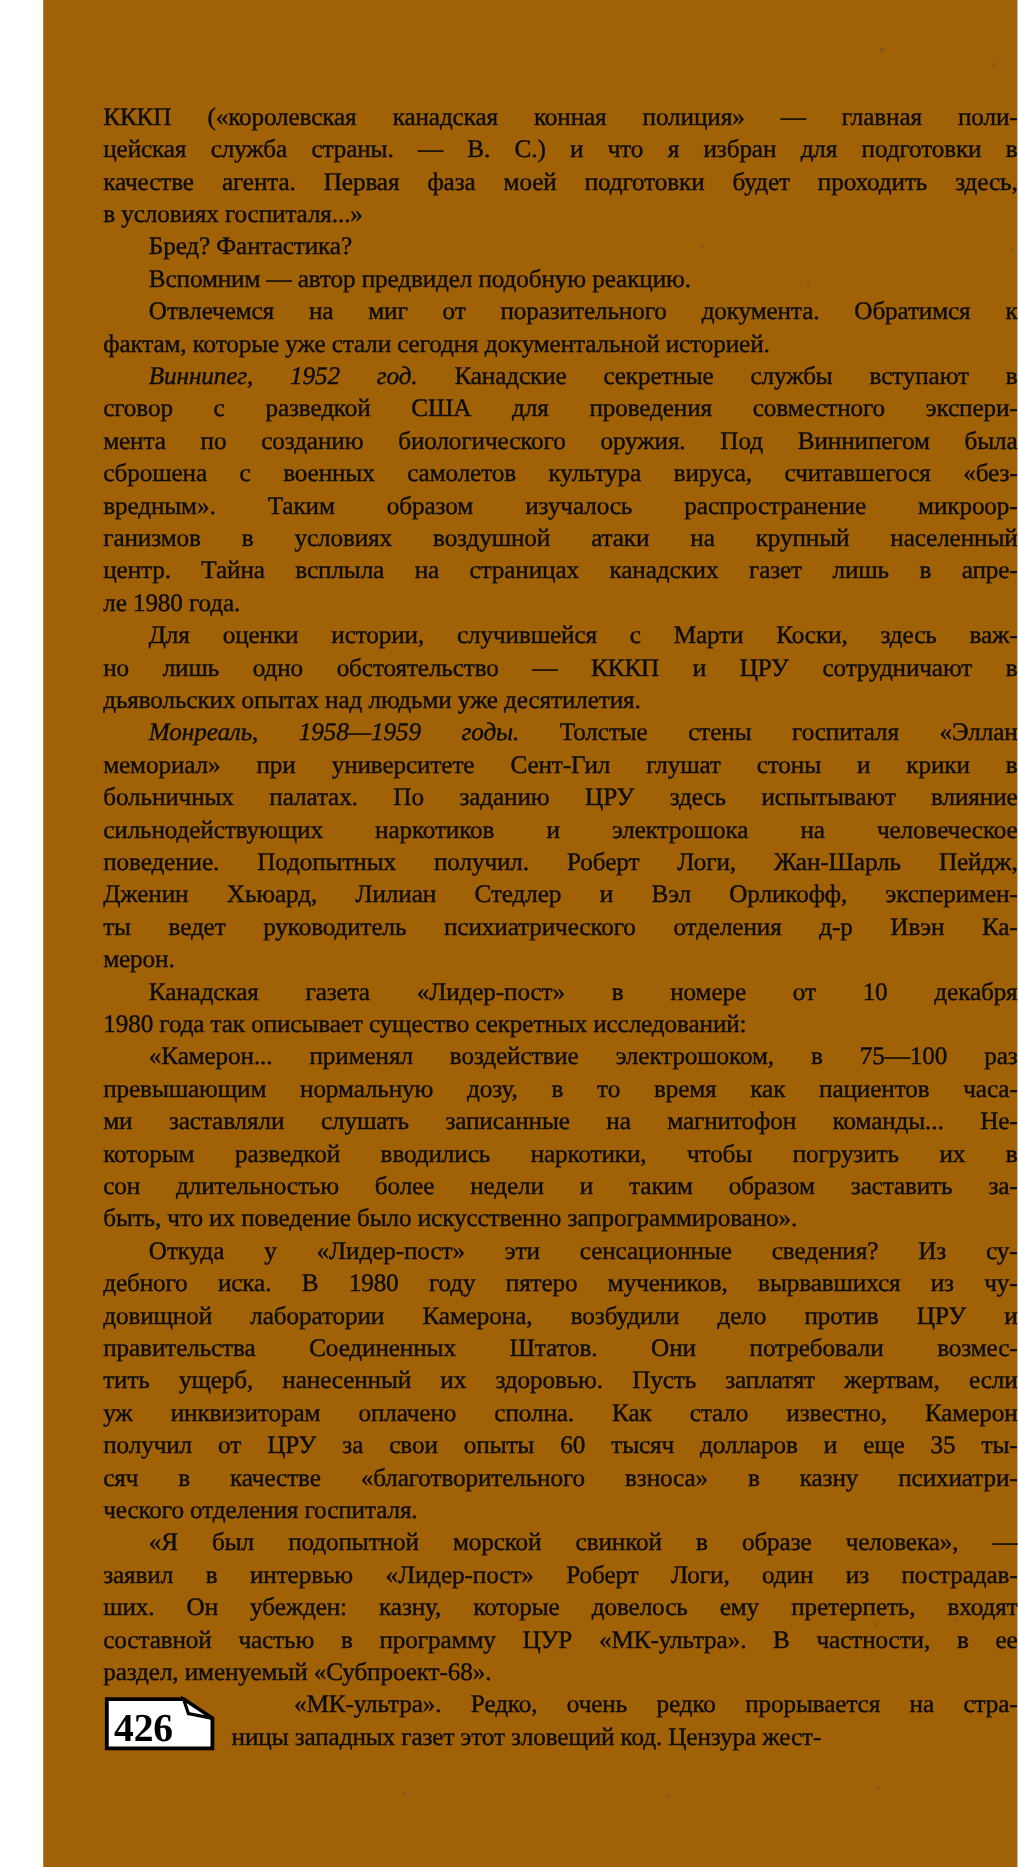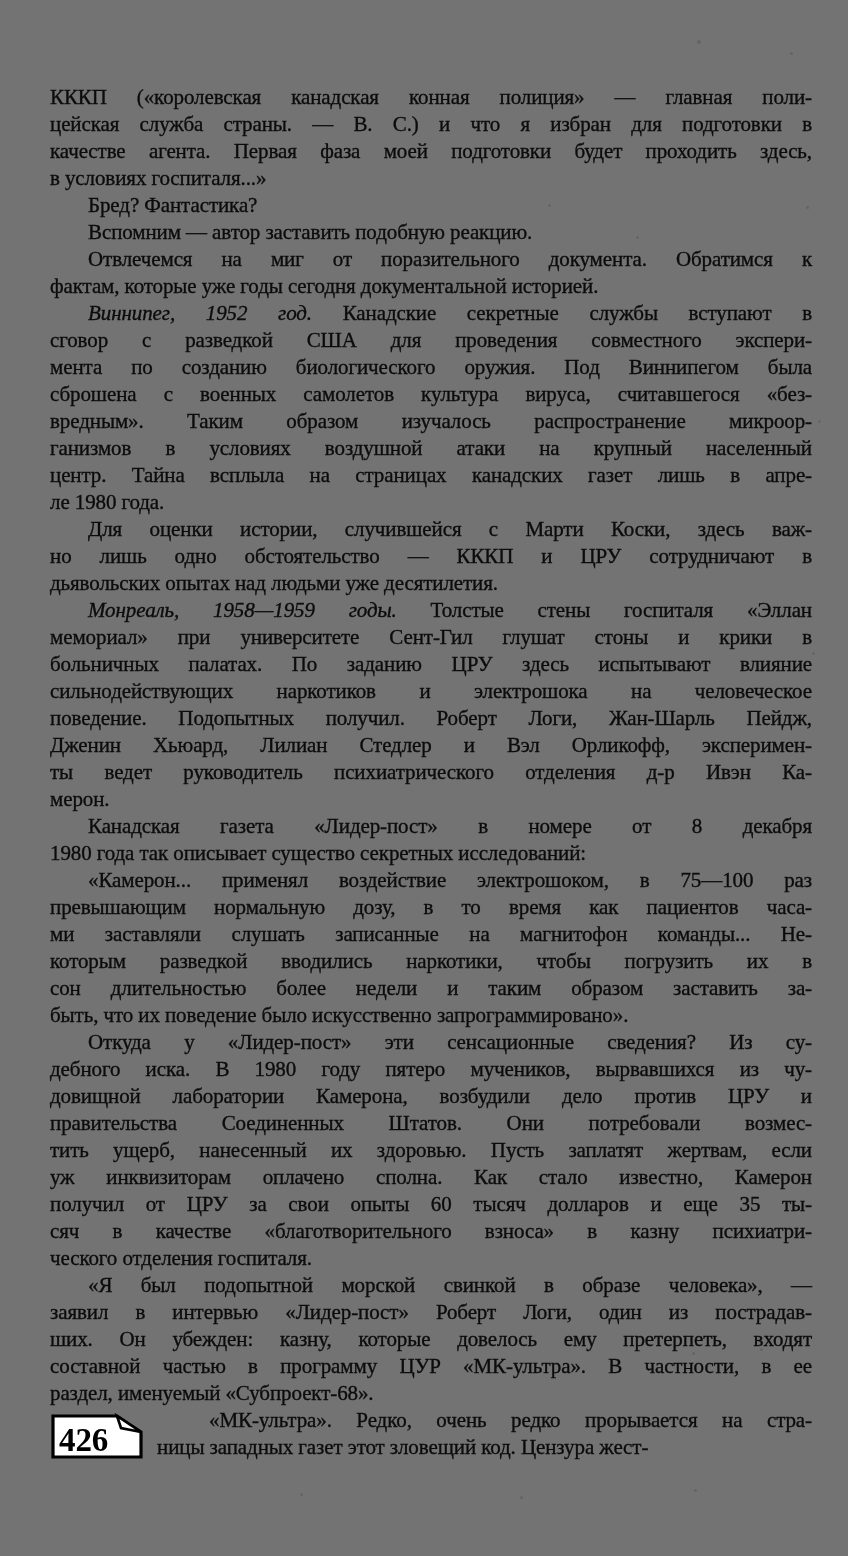--- a/index.html
+++ b/index.html
@@ -11,21 +11,22 @@
     width: 848px;
     height: 1556px;
     position: relative;
     font-family: "Liberation Serif", "DejaVu Serif", serif;
     color: #0c0c0c;
     overflow: hidden;
   }
   .scan-page {
     position: absolute;
     inset: 0;
-    background: #737373;
+    background: #a16207;
+    margin-left: 36px;
   }
   .text-block {
     position: absolute;
     left: 50px;
     top: 84px;
     width: 762px;
     font-size: 21px;
     line-height: 27px;
     letter-spacing: -0.1px;
     -webkit-text-stroke: 0.35px currentColor;
@@ -68,43 +69,43 @@
 <body>
 
 <div class="scan-page">
   <div class="text-block" id="text-block">
 
   <div class="line">КККП («королевская канадская конная полиция» — главная поли-</div>
       <div class="line">цейская служба страны. — В. С.) и что я избран для подготовки в</div>
       <div class="line">качестве агента. Первая фаза моей подготовки будет проходить здесь,</div>
       <div class="line last">в условиях госпиталя...»</div>
       <div class="line last indent">Бред? Фантастика?</div>
-      <div class="line last indent">Вспомним — автор заставить подобную реакцию.</div>
+      <div class="line last indent">Вспомним — автор предвидел подобную реакцию.</div>
       <div class="line indent">Отвлечемся на миг от поразительного документа. Обратимся к</div>
-      <div class="line last">фактам, которые уже годы сегодня документальной историей.</div>
+      <div class="line last">фактам, которые уже стали сегодня документальной историей.</div>
       <div class="line indent"><i>Виннипег, 1952 год.</i> Канадские секретные службы вступают в</div>
       <div class="line">сговор с разведкой США для проведения совместного экспери-</div>
       <div class="line">мента по созданию биологического оружия. Под Виннипегом была</div>
       <div class="line">сброшена с военных самолетов культура вируса, считавшегося «без-</div>
       <div class="line">вредным». Таким образом изучалось распространение микроор-</div>
       <div class="line">ганизмов в условиях воздушной атаки на крупный населенный</div>
       <div class="line">центр. Тайна всплыла на страницах канадских газет лишь в апре-</div>
       <div class="line last">ле 1980 года.</div>
       <div class="line indent">Для оценки истории, случившейся с Марти Коски, здесь важ-</div>
       <div class="line">но лишь одно обстоятельство — КККП и ЦРУ сотрудничают в</div>
       <div class="line last">дьявольских опытах над людьми уже десятилетия.</div>
       <div class="line indent"><i>Монреаль, 1958—1959 годы.</i> Толстые стены госпиталя «Эллан</div>
       <div class="line">мемориал» при университете Сент-Гил глушат стоны и крики в</div>
       <div class="line">больничных палатах. По заданию ЦРУ здесь испытывают влияние</div>
       <div class="line">сильнодействующих наркотиков и электрошока на человеческое</div>
       <div class="line">поведение. Подопытных получил. Роберт Логи, Жан-Шарль Пейдж,</div>
       <div class="line">Дженин Хьюард, Лилиан Стедлер и Вэл Орликофф, эксперимен-</div>
       <div class="line">ты ведет руководитель психиатрического отделения д-р Ивэн Ка-</div>
       <div class="line last">мерон.</div>
-      <div class="line indent">Канадская газета «Лидер-пост» в номере от 8 декабря</div>
+      <div class="line indent">Канадская газета «Лидер-пост» в номере от 10 декабря</div>
       <div class="line last">1980 года так описывает существо секретных исследований:</div>
       <div class="line indent">«Камерон... применял воздействие электрошоком, в 75—100 раз</div>
       <div class="line">превышающим нормальную дозу, в то время как пациентов часа-</div>
       <div class="line">ми заставляли слушать записанные на магнитофон команды... Не-</div>
       <div class="line">которым разведкой вводились наркотики, чтобы погрузить их в</div>
       <div class="line">сон длительностью более недели и таким образом заставить за-</div>
       <div class="line last">быть, что их поведение было искусственно запрограммировано».</div>
       <div class="line indent">Откуда у «Лидер-пост» эти сенсационные сведения? Из су-</div>
       <div class="line">дебного иска. В 1980 году пятеро мучеников, вырвавшихся из чу-</div>
       <div class="line">довищной лаборатории Камерона, возбудили дело против ЦРУ и</div>

